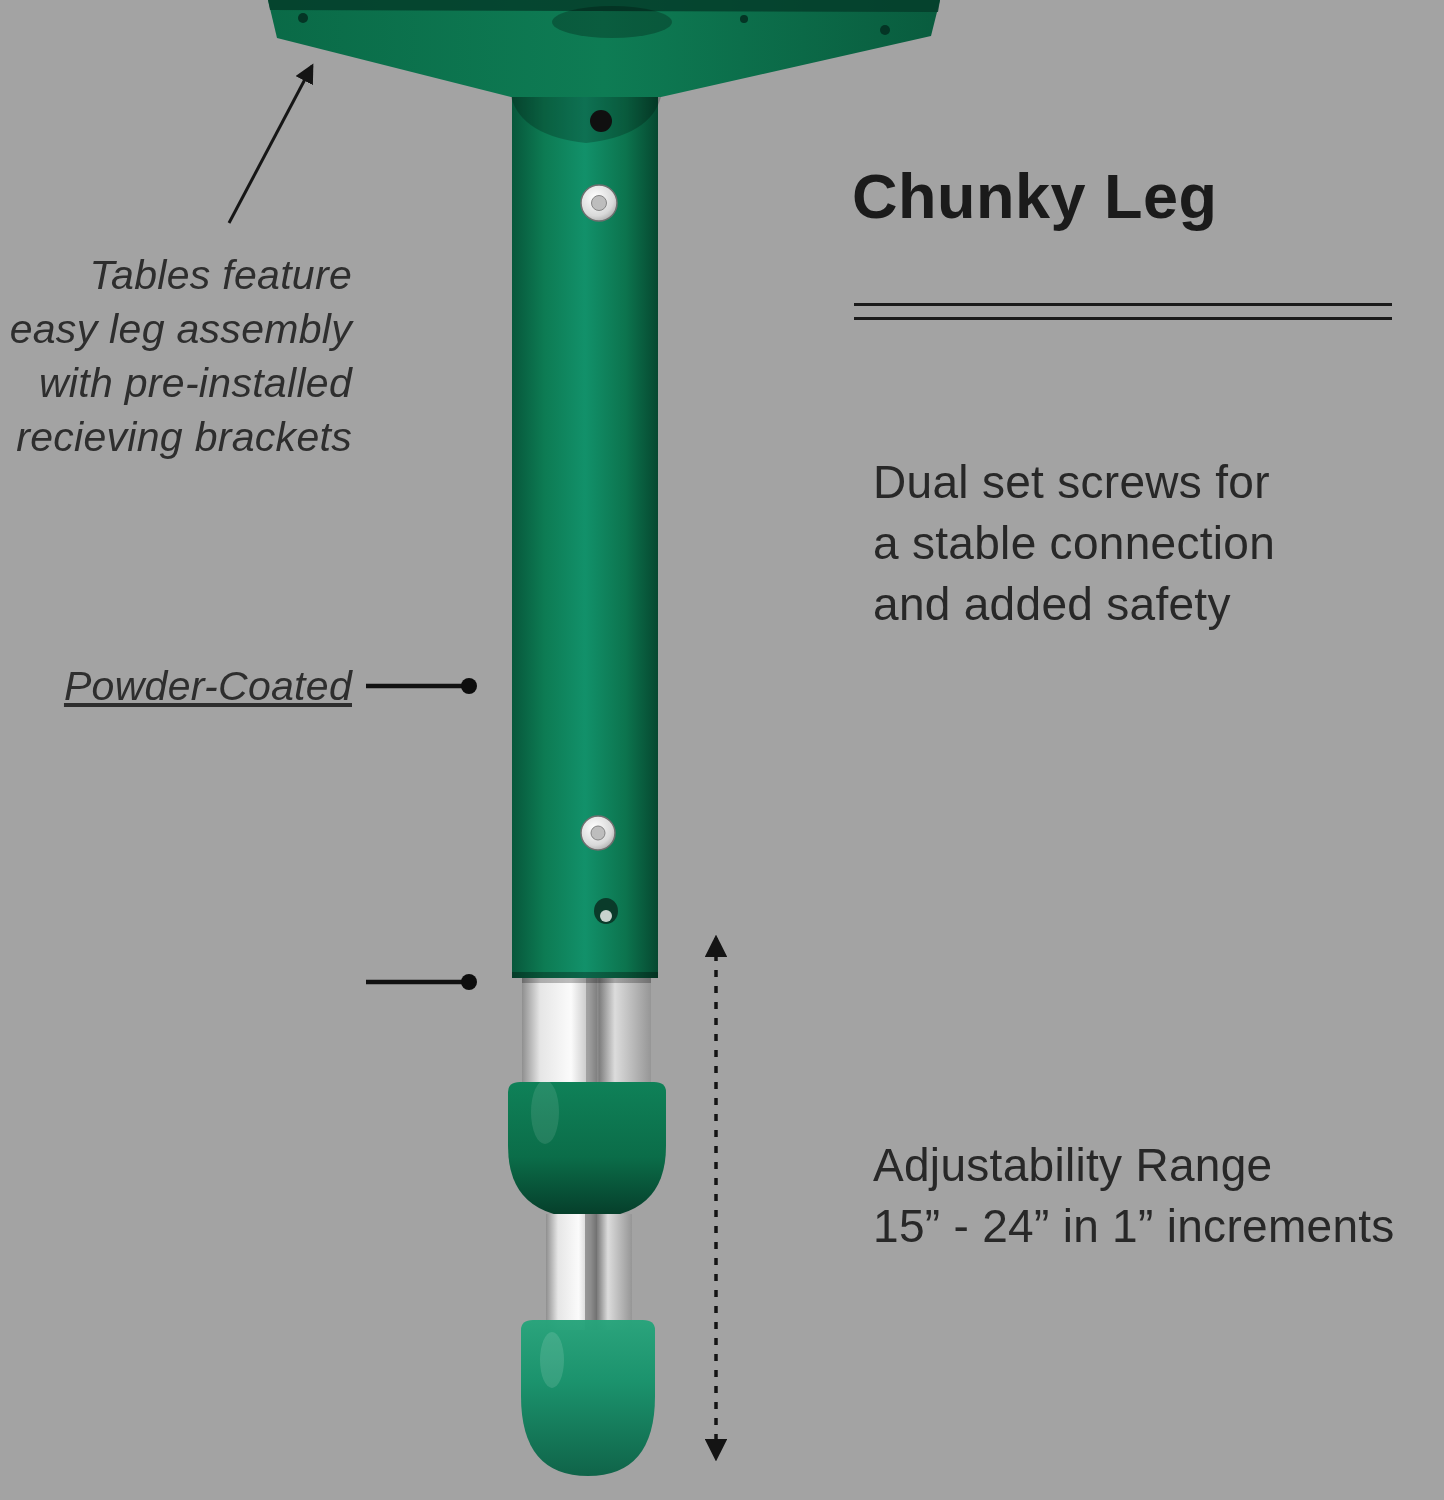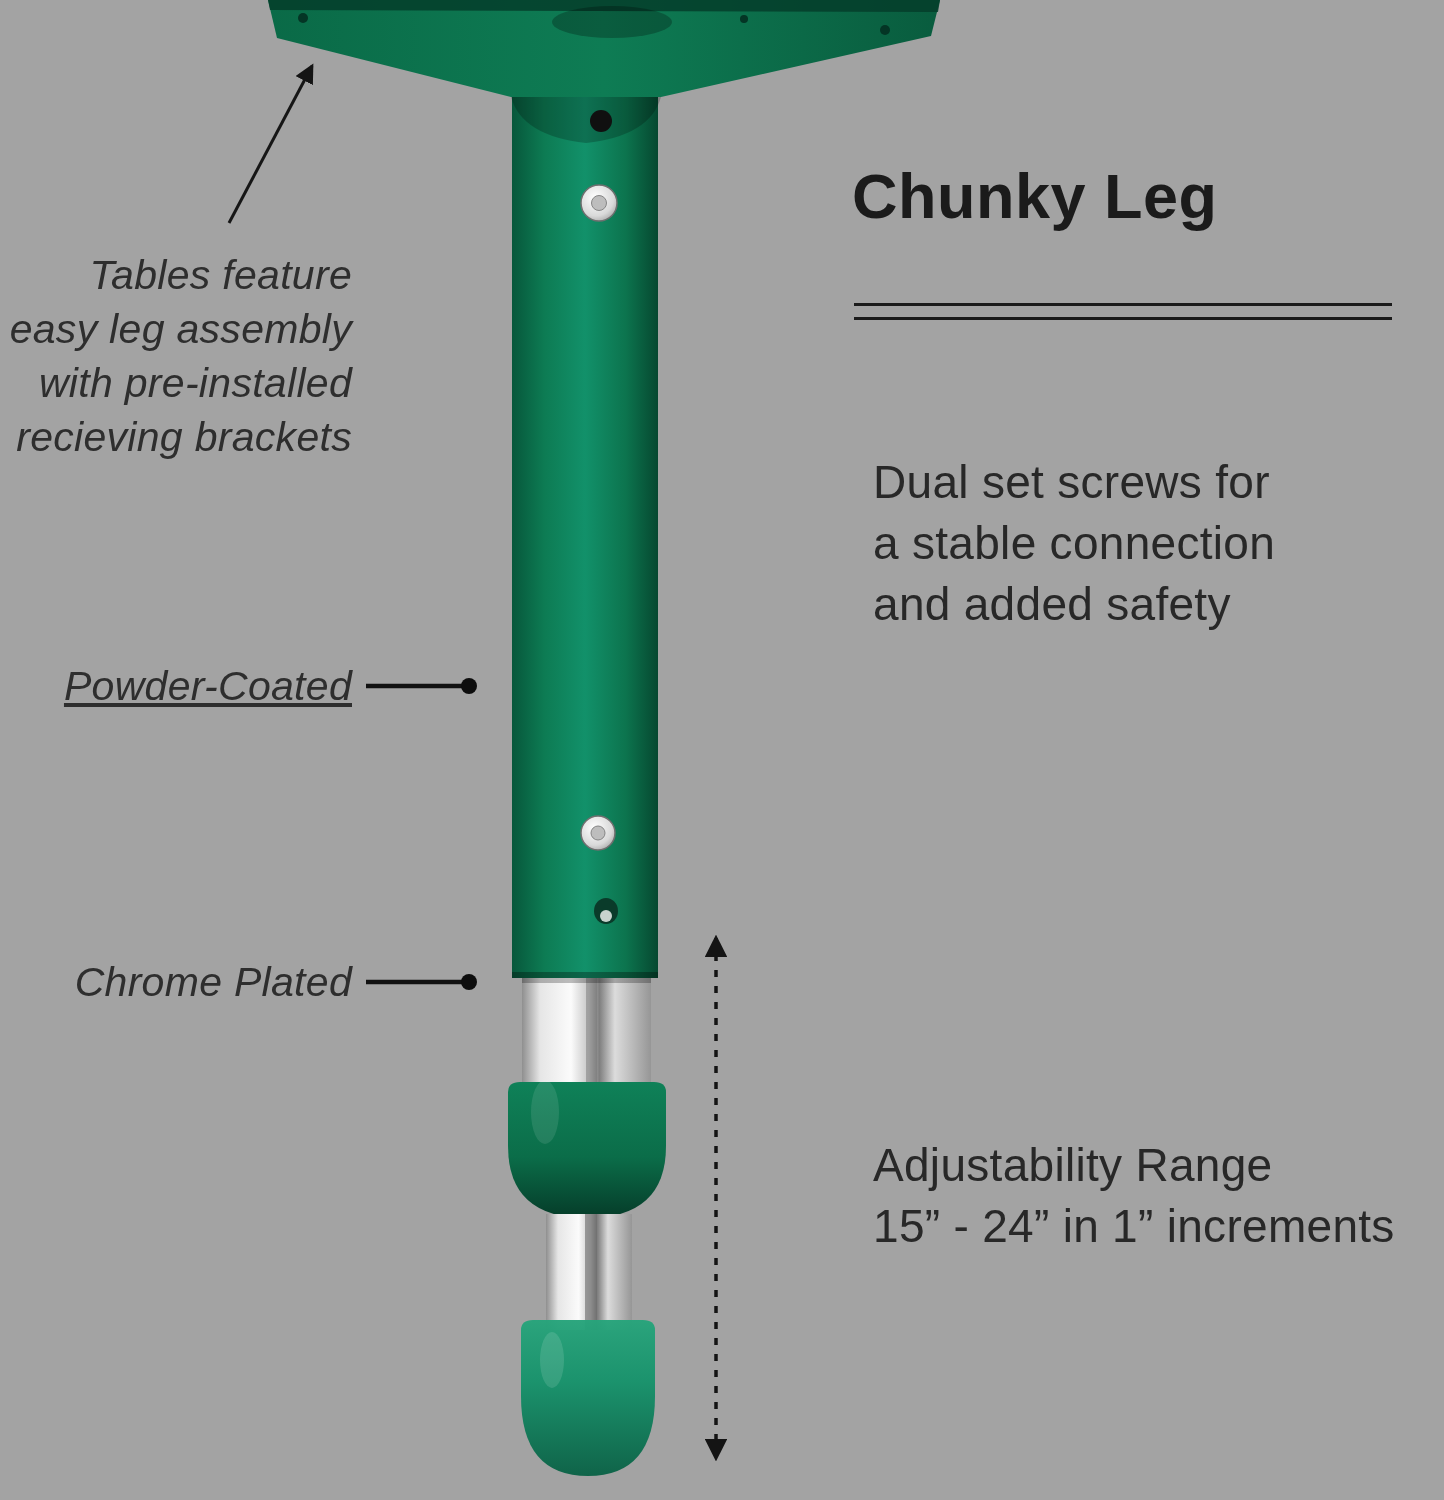--- a/index.html
+++ b/index.html
@@ -166,21 +166,20 @@
     </g>
 
     <line x1="716" y1="938" x2="716" y2="1458" stroke="#141414" stroke-width="3.5" stroke-dasharray="7 9" marker-start="url(#ah)" marker-end="url(#ah)"></line>
   </svg>
 
   <div class="note assembly">Tables feature
 easy leg assembly
 with pre-installed
 recieving brackets</div>
   <div class="note powder">Powder-Coated</div>
-  <div class="note chromeL">Chrome Plated</div>
 
   <div class="title">Chunky Leg</div>
   <div class="title-rule"></div>
 
   <div class="feature f1">Dual set screws for
 a stable connection
 and added safety</div>
   <div class="feature f3">Adjustability Range
 15” - 24” in 1” increments</div>
 

